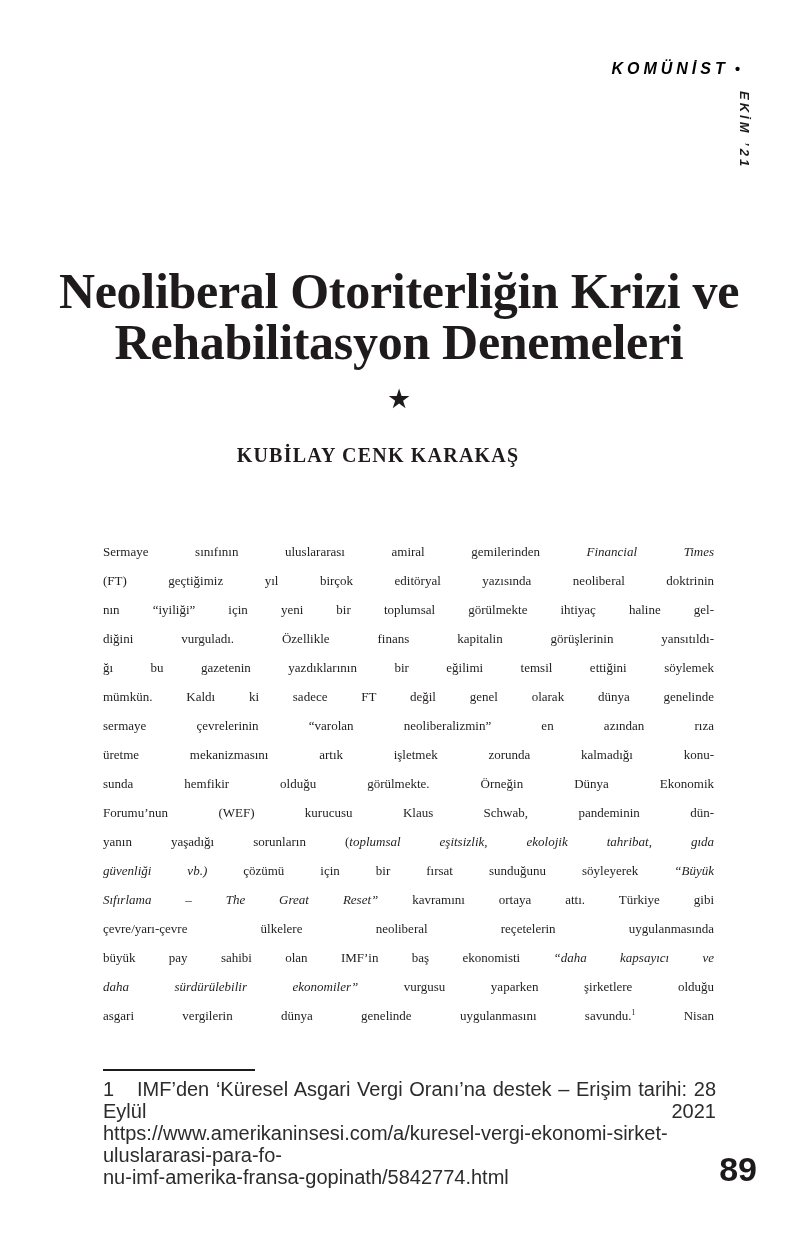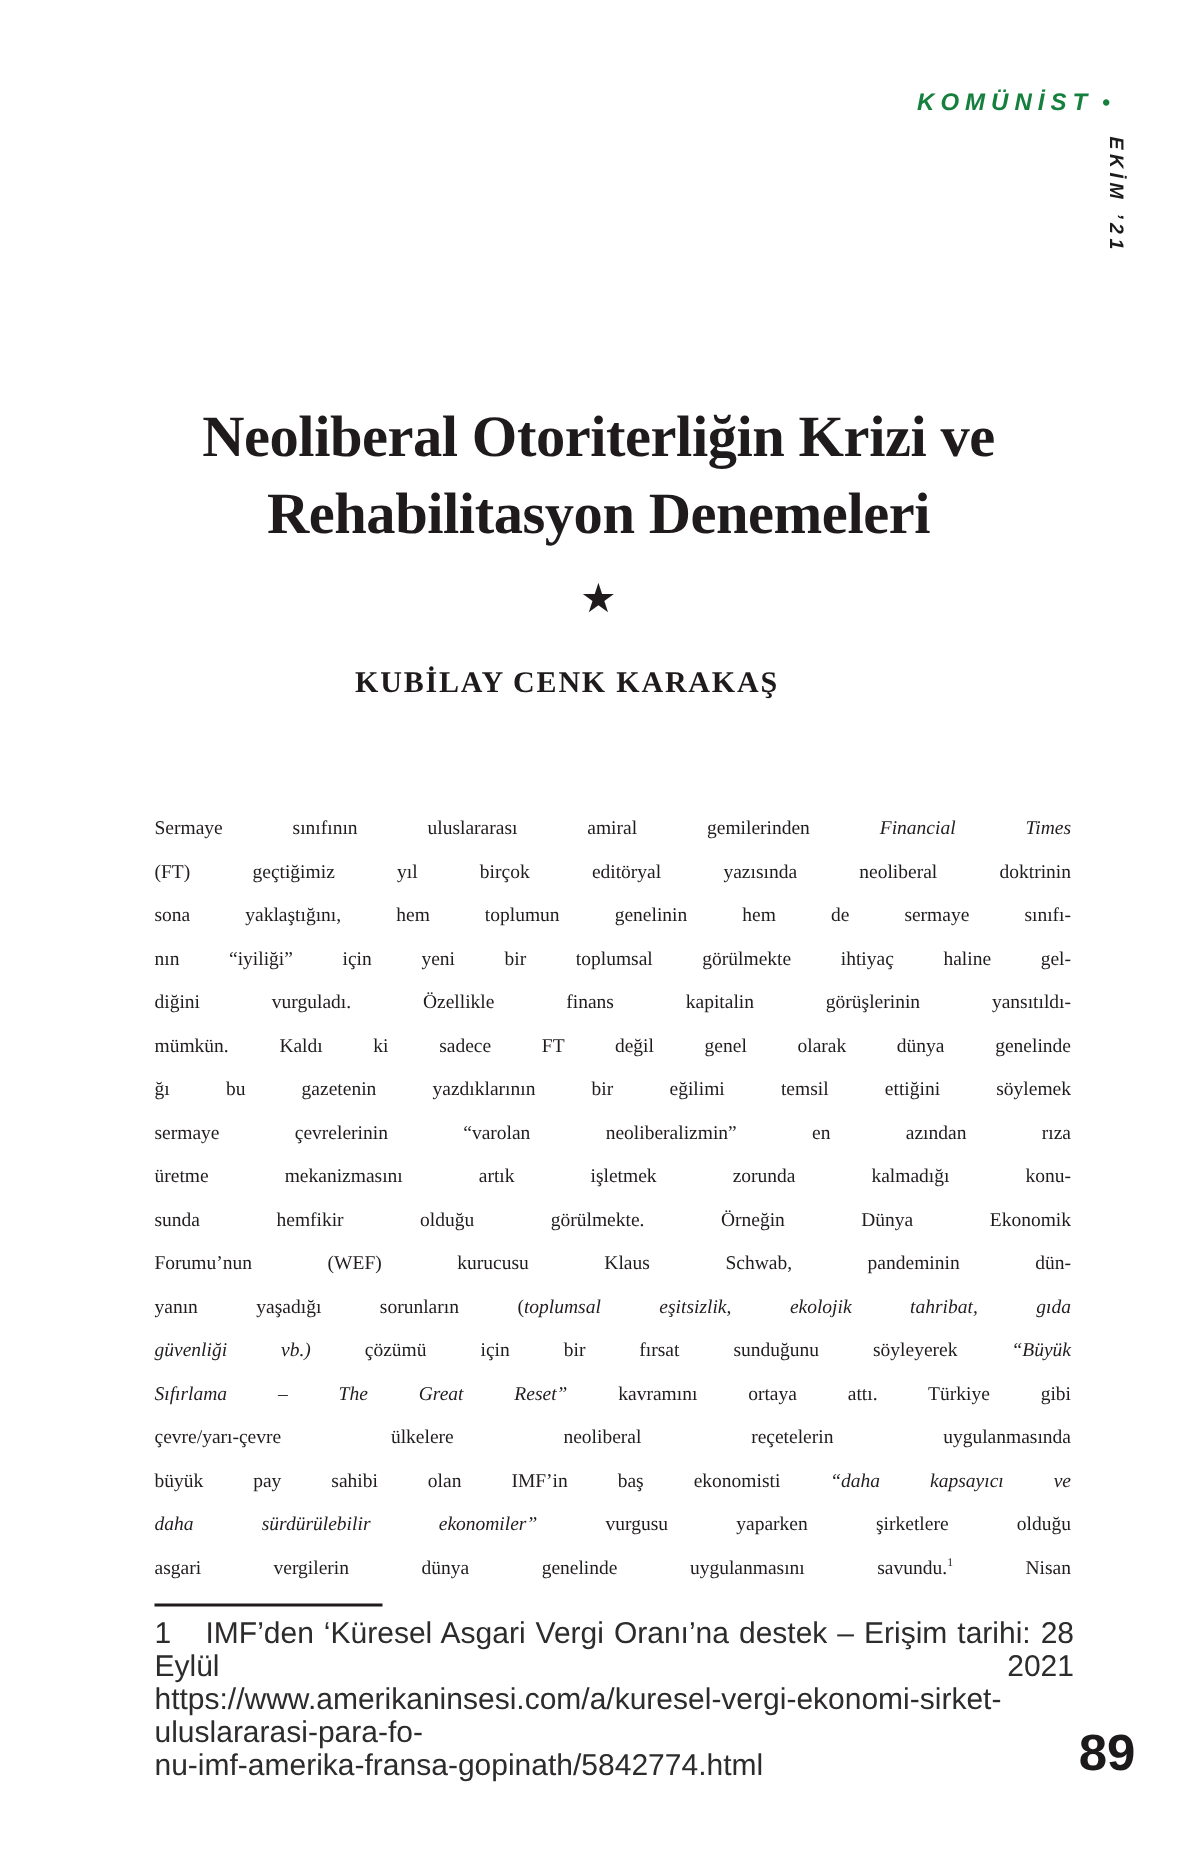--- a/index.html
+++ b/index.html
@@ -16,21 +16,21 @@
   
   .journal {
     position: absolute;
     top: 60px;
     right: 58px;
     font-family: "Liberation Sans", sans-serif;
     font-style: italic;
     font-weight: 700;
     font-size: 16px;
     letter-spacing: 4px;
-    color: #15803d;
+    color: #000000;
     white-space: nowrap;
   }
   .journal .bullet { margin-left: 6px; letter-spacing: 0; font-size: 15px; }
   .issue {
     position: absolute;
     top: 91px;
     right: 46px;
     writing-mode: vertical-rl;
     text-orientation: mixed;
     font-family: "Liberation Sans", sans-serif;
@@ -45,21 +45,21 @@
   
   .title {
     position: absolute;
     top: 266px;
     left: 0;
     width: 798px;
     margin: 0;
     text-align: center;
     font-family: "Liberation Serif", serif;
     font-weight: 700;
-    font-size: 39px;
+    font-size: 50px;
     line-height: 51px;
     letter-spacing: -0.3px;
     color: #1f1b1c;
   }
   .title .title-line { display: block; }
   .star {
     position: absolute;
     top: 383px;
     left: 0;
     width: 798px;
@@ -157,25 +157,24 @@
     <span class="title-line">Rehabilitasyon Denemeleri</span>
   </h1>
 
   <div class="star">★</div>
 
   <div class="author">KUBİLAY CENK KARAKAŞ</div>
 
   <div class="body">
       <div class="body-line"><span class="seg-r">Sermaye sınıfının uluslararası amiral gemilerinden </span><span class="seg-i">Financial Times</span></div>
       <div class="body-line"><span class="seg-r">(FT) geçtiğimiz yıl birçok editöryal yazısında neoliberal doktrinin</span></div>
-      <div class="body-line"><span class="seg-r">sona yaklaştığını, hem toplumun genelinin hem de sermaye sınıfı-</span></div>
       <div class="body-line"><span class="seg-r">nın “iyiliği” için yeni bir toplumsal görülmekte ihtiyaç haline gel-</span></div>
       <div class="body-line"><span class="seg-r">diğini vurguladı. Özellikle finans kapitalin görüşlerinin yansıtıldı-</span></div>
+      <div class="body-line"><span class="seg-r">ğı bu gazetenin yazdıklarının bir eğilimi temsil ettiğini söylemek</span></div>
       <div class="body-line"><span class="seg-r">mümkün. Kaldı ki sadece FT değil genel olarak dünya genelinde</span></div>
-      <div class="body-line"><span class="seg-r">ğı bu gazetenin yazdıklarının bir eğilimi temsil ettiğini söylemek</span></div>
       <div class="body-line"><span class="seg-r">sermaye çevrelerinin “varolan neoliberalizmin” en azından rıza</span></div>
       <div class="body-line"><span class="seg-r">üretme mekanizmasını artık işletmek zorunda kalmadığı konu-</span></div>
       <div class="body-line"><span class="seg-r">sunda hemfikir olduğu görülmekte. Örneğin Dünya Ekonomik</span></div>
       <div class="body-line"><span class="seg-r">Forumu’nun (WEF) kurucusu Klaus Schwab, pandeminin dün-</span></div>
       <div class="body-line"><span class="seg-r">yanın yaşadığı sorunların (</span><span class="seg-i">toplumsal eşitsizlik, ekolojik tahribat, gıda</span></div>
       <div class="body-line"><span class="seg-i">güvenliği vb.)</span><span class="seg-r"> çözümü için bir fırsat sunduğunu söyleyerek </span><span class="seg-i">“Büyük</span></div>
       <div class="body-line"><span class="seg-i">Sıfırlama – The Great Reset”</span><span class="seg-r"> kavramını ortaya attı. Türkiye gibi</span></div>
       <div class="body-line"><span class="seg-r">çevre/yarı-çevre ülkelere neoliberal reçetelerin uygulanmasında</span></div>
       <div class="body-line"><span class="seg-r">büyük pay sahibi olan IMF’in baş ekonomisti </span><span class="seg-i">“daha kapsayıcı ve</span></div>
       <div class="body-line"><span class="seg-i">daha sürdürülebilir ekonomiler”</span><span class="seg-r"> vurgusu yaparken şirketlere olduğu</span></div>

